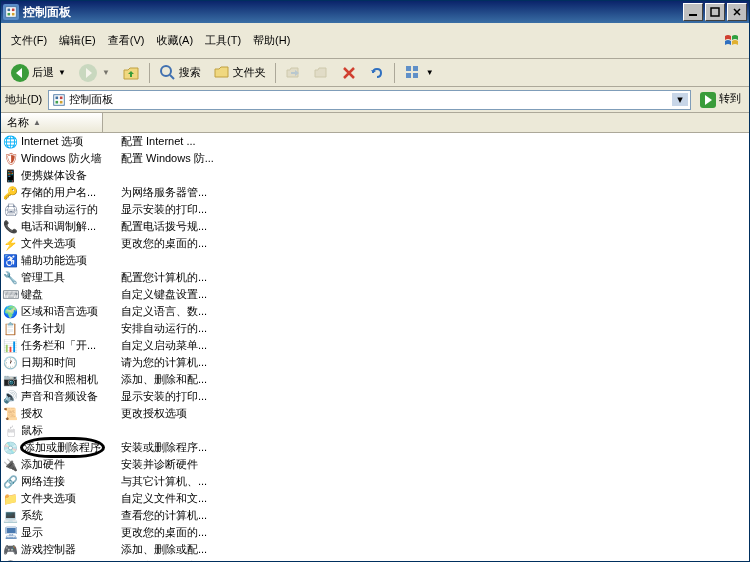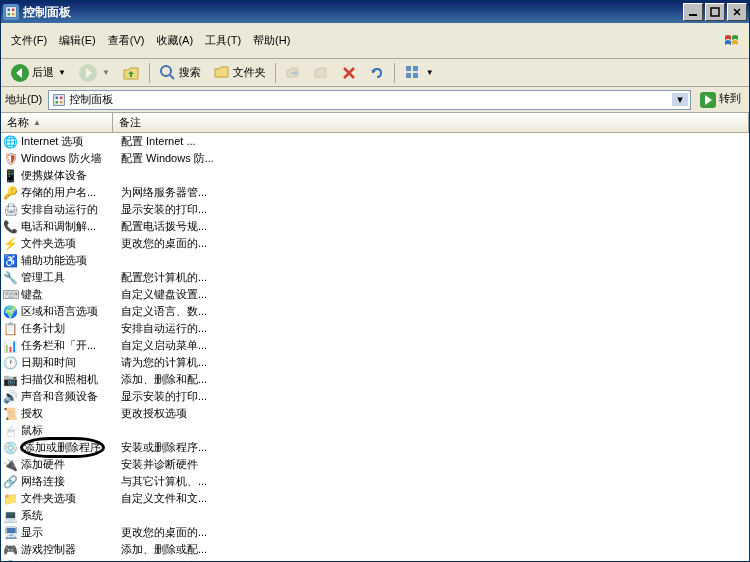--- a/index.html
+++ b/index.html
@@ -19,21 +19,21 @@
 .addrbar { background: #ece9d8; height: 26px; display: flex; align-items: center; padding: 0 4px; border-bottom: 1px solid #aca899; gap: 4px; }
 .addrbar .lbl { padding-right: 2px; }
 .addrbar .addrbox { flex: 1; display: flex; align-items: center; background: #fff; border: 1px solid #7f9db9; height: 20px; padding: 0 2px; }
 .addrbar .addrbox .addricon { width: 16px; height: 16px; margin-right: 2px; display:inline-flex;align-items:center;justify-content:center;}
 .addrbar .addrbox .addrtext { flex: 1; }
 .addrbar .dropdown { width: 16px; text-align: center; color: #000; cursor: pointer; background:#c8d6e8;}
 .gobtn { display: flex; align-items: flex-start; gap: 2px; padding: 2px 4px; cursor: pointer; }
 .content { background: #fff; height: calc(562px - 22px - 22px - 28px - 26px - 2px); overflow-y: auto; position: relative; }
 .listhdr { display: flex; background: #ece9d8; border-bottom: 1px solid #aca899; position: sticky; top: 0; }
 .listhdr .col { padding: 2px 6px; border-right: 1px solid #aca899; cursor: pointer; background: linear-gradient(to bottom, #fff, #ece9d8); }
-.listhdr .col.name { width: 112px; display: flex; align-items: center; }
+.listhdr .col.name { width: 102px; display: flex; align-items: center; }
 .listhdr .col.desc { flex: 1; }
 .listhdr .sorticon { margin-left: 4px; font-size: 8px; color: #666; }
 .listbody { }
 .row { display: flex; align-items: center; height: 17px; cursor: pointer; }
 .row .cell-name { width: 114px; display: flex; align-items: center; padding-left: 2px; overflow: hidden; white-space: nowrap; }
 .row .cell-desc { flex: 1; padding-left: 6px; overflow: hidden; white-space: nowrap; text-overflow: ellipsis; color: #000; }
 .row .itemicon { width: 16px; height: 16px; margin-right: 2px; flex-shrink: 0; display:inline-flex; align-items:center; justify-content:center; font-size:12px;}
 .circled { border: 3px solid #000; border-radius: 50% / 70%; padding: 0 1px; margin-left:-1px;}
 svg { display: block; }
 
@@ -185,23 +185,20 @@
     <span>转到</span>
   </div>
 </div>
 
 <div class="content">
   <div class="listhdr">
     <div class="col name">
       <span>名称</span>
       <span class="sorticon">▲</span>
     </div>
-    <div class="col desc">
-      <span>备注</span>
-    </div>
   </div>
   <div class="listbody" id="listbody">
       <div class="row">
         <div class="cell-name">
           <span class="itemicon" style="color: rgb(58, 120, 200);">🌐</span>
           <span>Internet 选项</span>
         </div>
         <div class="cell-desc">配置 Internet ...</div>
       </div>
       <div class="row">
@@ -346,20 +343,21 @@
           <span class="itemicon" style="color: rgb(216, 176, 80);">📁</span>
           <span>文件夹选项</span>
         </div>
         <div class="cell-desc">自定义文件和文...</div>
       </div>
       <div class="row">
         <div class="cell-name">
           <span class="itemicon" style="color: rgb(88, 136, 192);">💻</span>
           <span>系统</span>
         </div>
+        <div class="cell-desc">查看您的计算机...</div>
       </div>
       <div class="row">
         <div class="cell-name">
           <span class="itemicon" style="color: rgb(72, 120, 176);">🖥</span>
           <span>显示</span>
         </div>
         <div class="cell-desc">更改您的桌面的...</div>
       </div>
       <div class="row">
         <div class="cell-name">

